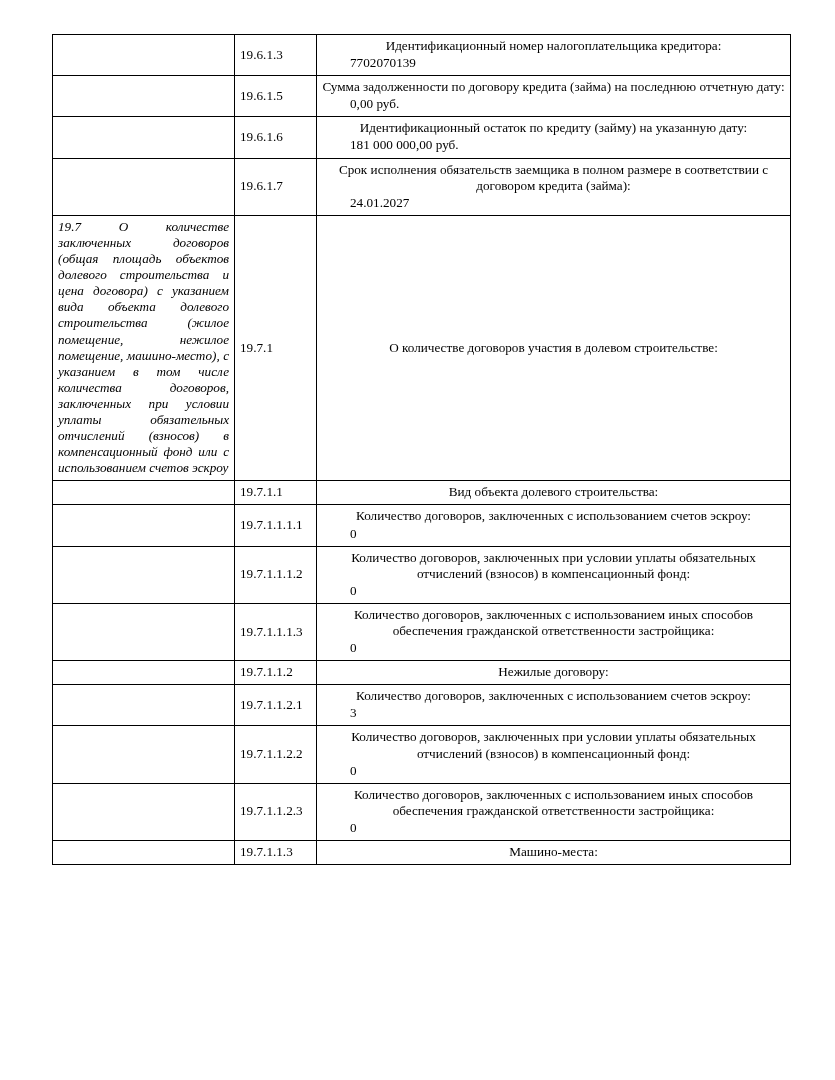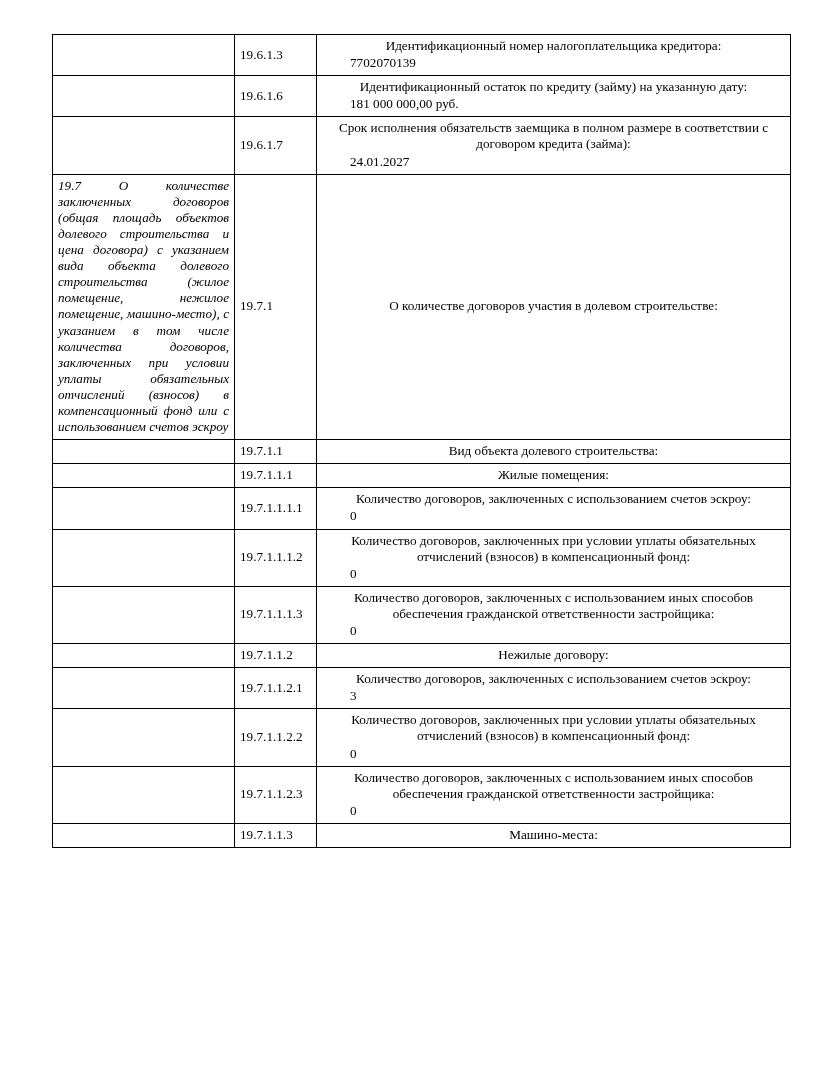--- a/index.html
+++ b/index.html
@@ -89,20 +89,28 @@
       <tr>
         <td class="col-label"></td>
         <td class="col-num">19.6.1.3</td>
         <td class="col-text">
           <span class="txt-line">Идентификационный номер налогоплательщика кредитора:</span>
           <span class="val-bold">7702070139</span>
         </td>
       </tr>
 
 
+      <tr>
+        <td class="col-label"></td>
+        <td class="col-num">19.6.1.5</td>
+        <td class="col-text">
+          <span class="txt-line">Сумма задолженности по договору кредита (займа) на последнюю отчетную дату:</span>
+          <span class="val-bold">0,00 руб.</span>
+        </td>
+      </tr>
 
       <tr>
         <td class="col-label"></td>
         <td class="col-num">19.6.1.6</td>
         <td class="col-text">
           <span class="txt-line">Идентификационный остаток по кредиту (займу) на указанную дату:</span>
           <span class="val-bold">181 000 000,00 руб.</span>
         </td>
       </tr>
 
@@ -126,27 +134,20 @@
       </tr>
 
       <tr>
         <td class="col-label"></td>
         <td class="col-num">19.7.1.1</td>
         <td class="col-text">
           <span class="txt-line">Вид объекта долевого строительства:</span>
         </td>
       </tr>
 
-      <tr>
-        <td class="col-label"></td>
-        <td class="col-num">19.7.1.1.1</td>
-        <td class="col-text">
-          <span class="txt-line">Жилые помещения:</span>
-        </td>
-      </tr>
 
       <tr>
         <td class="col-label"></td>
         <td class="col-num">19.7.1.1.1.1</td>
         <td class="col-text">
           <span class="txt-line">Количество договоров, заключенных с использованием счетов эскроу:</span>
           <span class="val-bold">0</span>
         </td>
       </tr>
 

